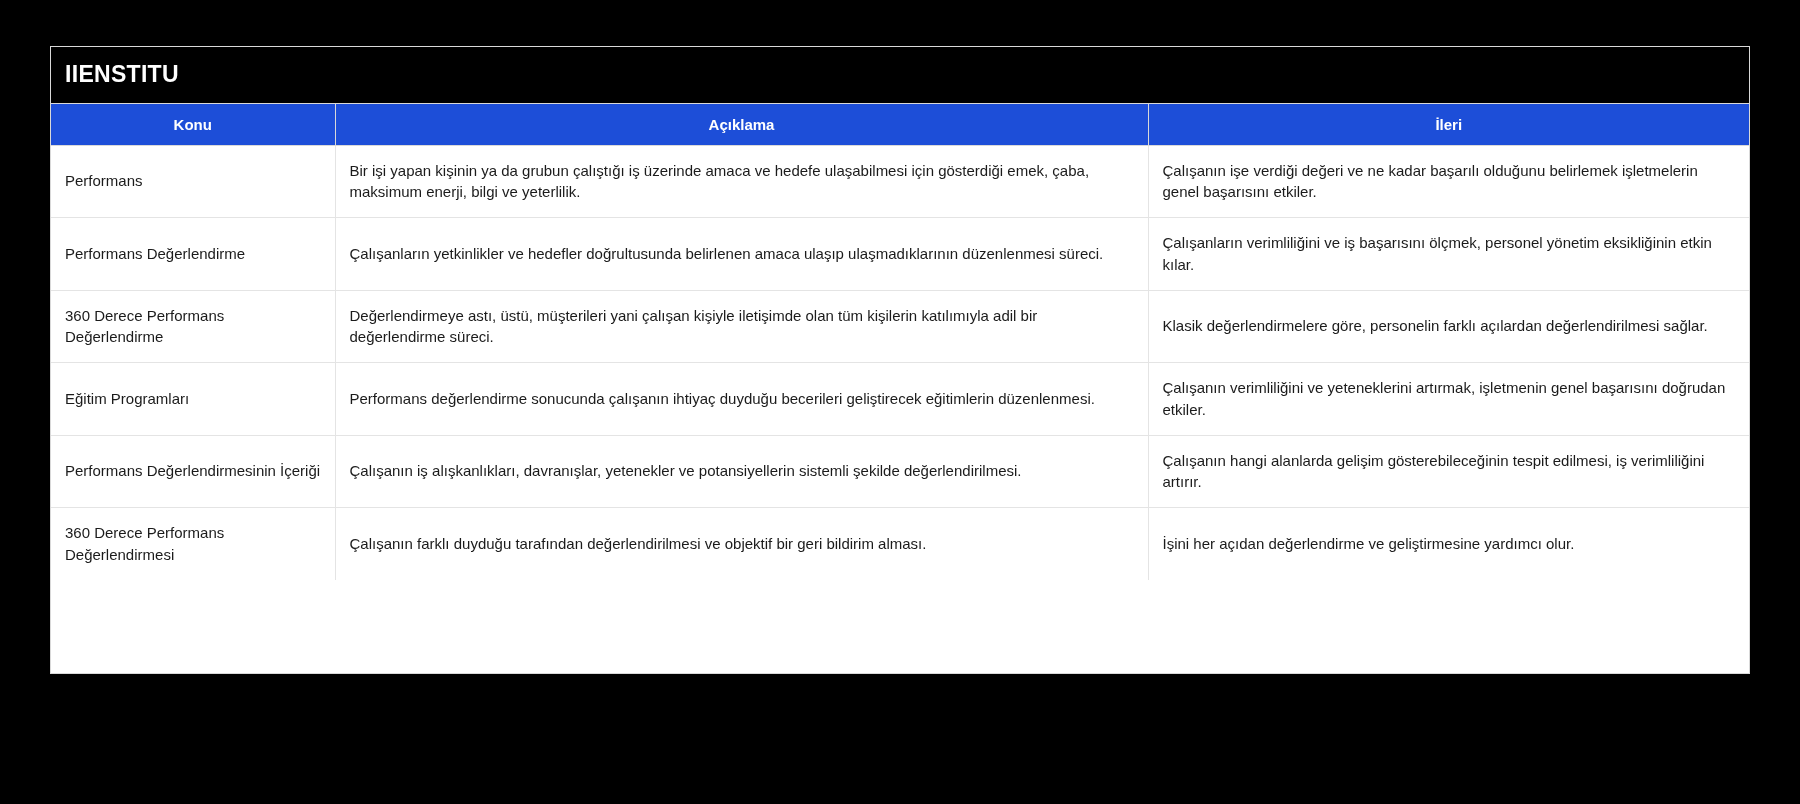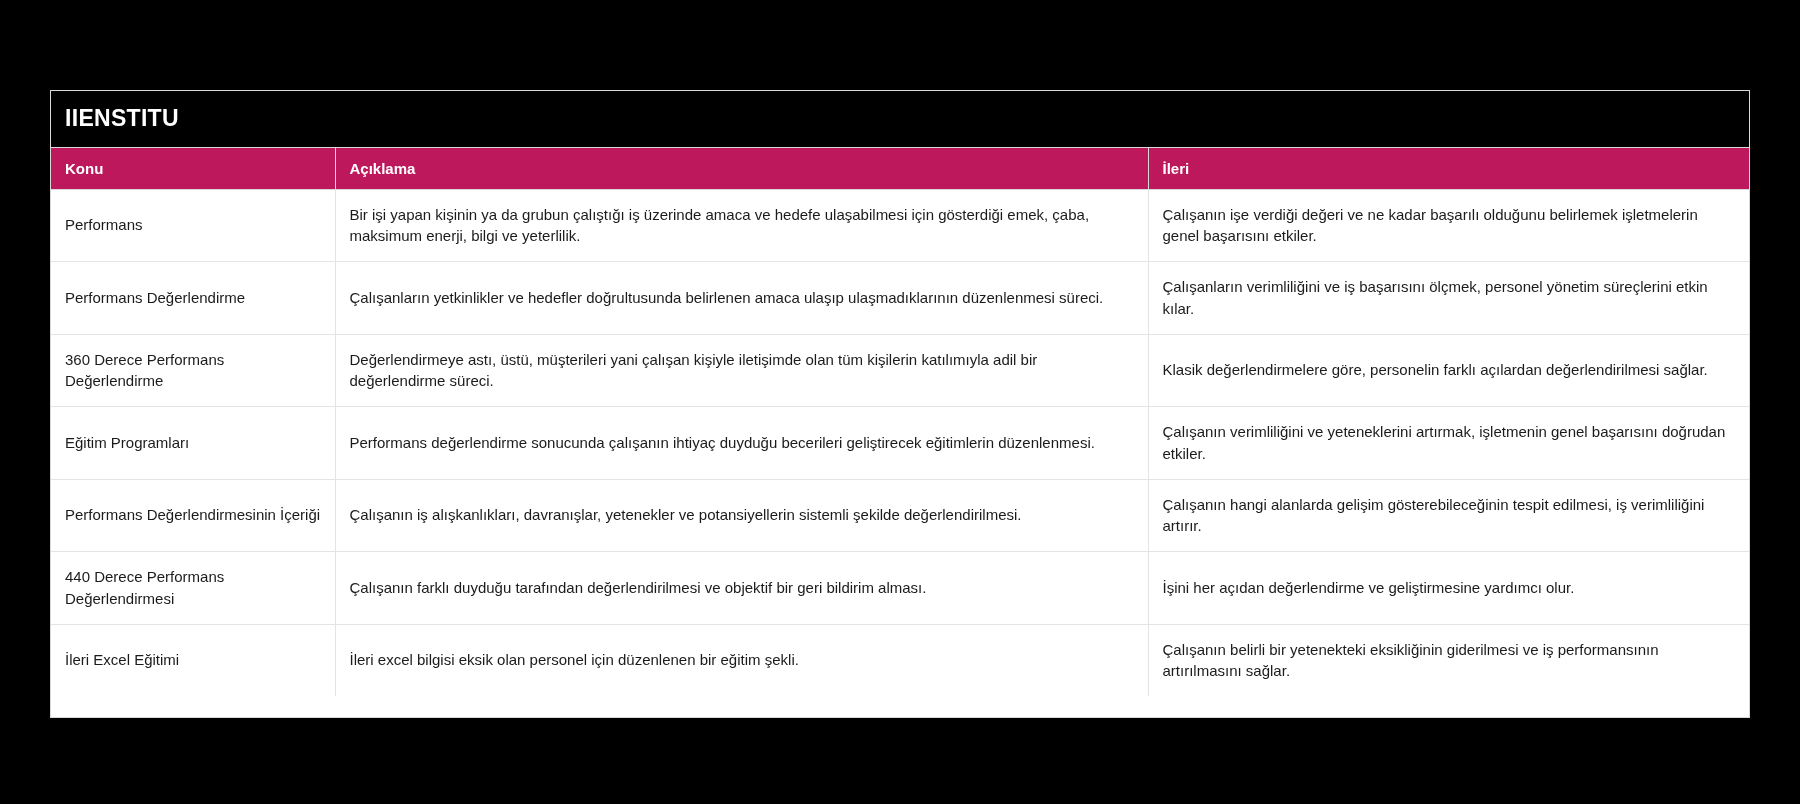--- a/index.html
+++ b/index.html
@@ -23,46 +23,45 @@
   .table-wrap {
     position: absolute;
     left: 50px;
     top: 46px;
     width: 1700px;
     height: 628px;
     overflow: hidden;
     border: 1px solid #d9d9d9;
     box-sizing: border-box;
     background: #ffffff;
-    margin-top: 44px;
   }
   table.data-table {
     width: 100%;
     border-collapse: collapse;
     table-layout: fixed;
     background: #ffffff;
   }
   tr.title-row td {
     background: #000000;
     color: #ffffff;
     font-size: 23px;
     font-weight: bold;
     letter-spacing: 0.3px;
     padding: 14px 0 14px 14px;
     height: 56px;
     box-sizing: border-box;
     border-bottom: 1px solid #d9d9d9;
     vertical-align: middle;
   }
   tr.head-row th {
-    background: #be185d;
+    background: #1d4ed8;
     color: #ffffff;
     font-size: 15px;
     font-weight: bold;
-    text-align: left;
+    text-align: center;
     padding: 12px 14px;
     height: 40px;
     box-sizing: border-box;
     border-right: 1px solid #d9d9d9;
     border-bottom: 1px solid #d9d9d9;
     vertical-align: middle;
   }
   tr.head-row th:last-child { border-right: none; }
 
   tbody tr.body-row td {
@@ -106,44 +105,39 @@
       </thead>
       <tbody>
         <tr class="body-row">
           <td>Performans</td>
           <td>Bir işi yapan kişinin ya da grubun çalıştığı iş üzerinde amaca ve hedefe ulaşabilmesi için gösterdiği emek, çaba, maksimum enerji, bilgi ve yeterlilik.</td>
           <td>Çalışanın işe verdiği değeri ve ne kadar başarılı olduğunu belirlemek işletmelerin genel başarısını etkiler.</td>
         </tr>
         <tr class="body-row">
           <td>Performans Değerlendirme</td>
           <td>Çalışanların yetkinlikler ve hedefler doğrultusunda belirlenen amaca ulaşıp ulaşmadıklarının düzenlenmesi süreci.</td>
-          <td>Çalışanların verimliliğini ve iş başarısını ölçmek, personel yönetim süreçlerini etkin kılar.</td>
+          <td>Çalışanların verimliliğini ve iş başarısını ölçmek, personel yönetim eksikliğinin etkin kılar.</td>
         </tr>
         <tr class="body-row">
           <td>360 Derece Performans Değerlendirme</td>
           <td>Değerlendirmeye astı, üstü, müşterileri yani çalışan kişiyle iletişimde olan tüm kişilerin katılımıyla adil bir değerlendirme süreci.</td>
           <td>Klasik değerlendirmelere göre, personelin farklı açılardan değerlendirilmesi sağlar.</td>
         </tr>
         <tr class="body-row">
           <td>Eğitim Programları</td>
           <td>Performans değerlendirme sonucunda çalışanın ihtiyaç duyduğu becerileri geliştirecek eğitimlerin düzenlenmesi.</td>
           <td>Çalışanın verimliliğini ve yeteneklerini artırmak, işletmenin genel başarısını doğrudan etkiler.</td>
         </tr>
         <tr class="body-row">
           <td>Performans Değerlendirmesinin İçeriği</td>
           <td>Çalışanın iş alışkanlıkları, davranışlar, yetenekler ve potansiyellerin sistemli şekilde değerlendirilmesi.</td>
           <td>Çalışanın hangi alanlarda gelişim gösterebileceğinin tespit edilmesi, iş verimliliğini artırır.</td>
         </tr>
         <tr class="body-row">
-          <td>440 Derece Performans Değerlendirmesi</td>
+          <td>360 Derece Performans Değerlendirmesi</td>
           <td>Çalışanın farklı duyduğu tarafından değerlendirilmesi ve objektif bir geri bildirim alması.</td>
           <td>İşini her açıdan değerlendirme ve geliştirmesine yardımcı olur.</td>
-        </tr>
-        <tr class="body-row">
-          <td>İleri Excel Eğitimi</td>
-          <td>İleri excel bilgisi eksik olan personel için düzenlenen bir eğitim şekli.</td>
-          <td>Çalışanın belirli bir yetenekteki eksikliğinin giderilmesi ve iş performansının artırılmasını sağlar.</td>
         </tr>
 
       </tbody>
     </table>
   </div>
 </div>
 
 </body></html>

